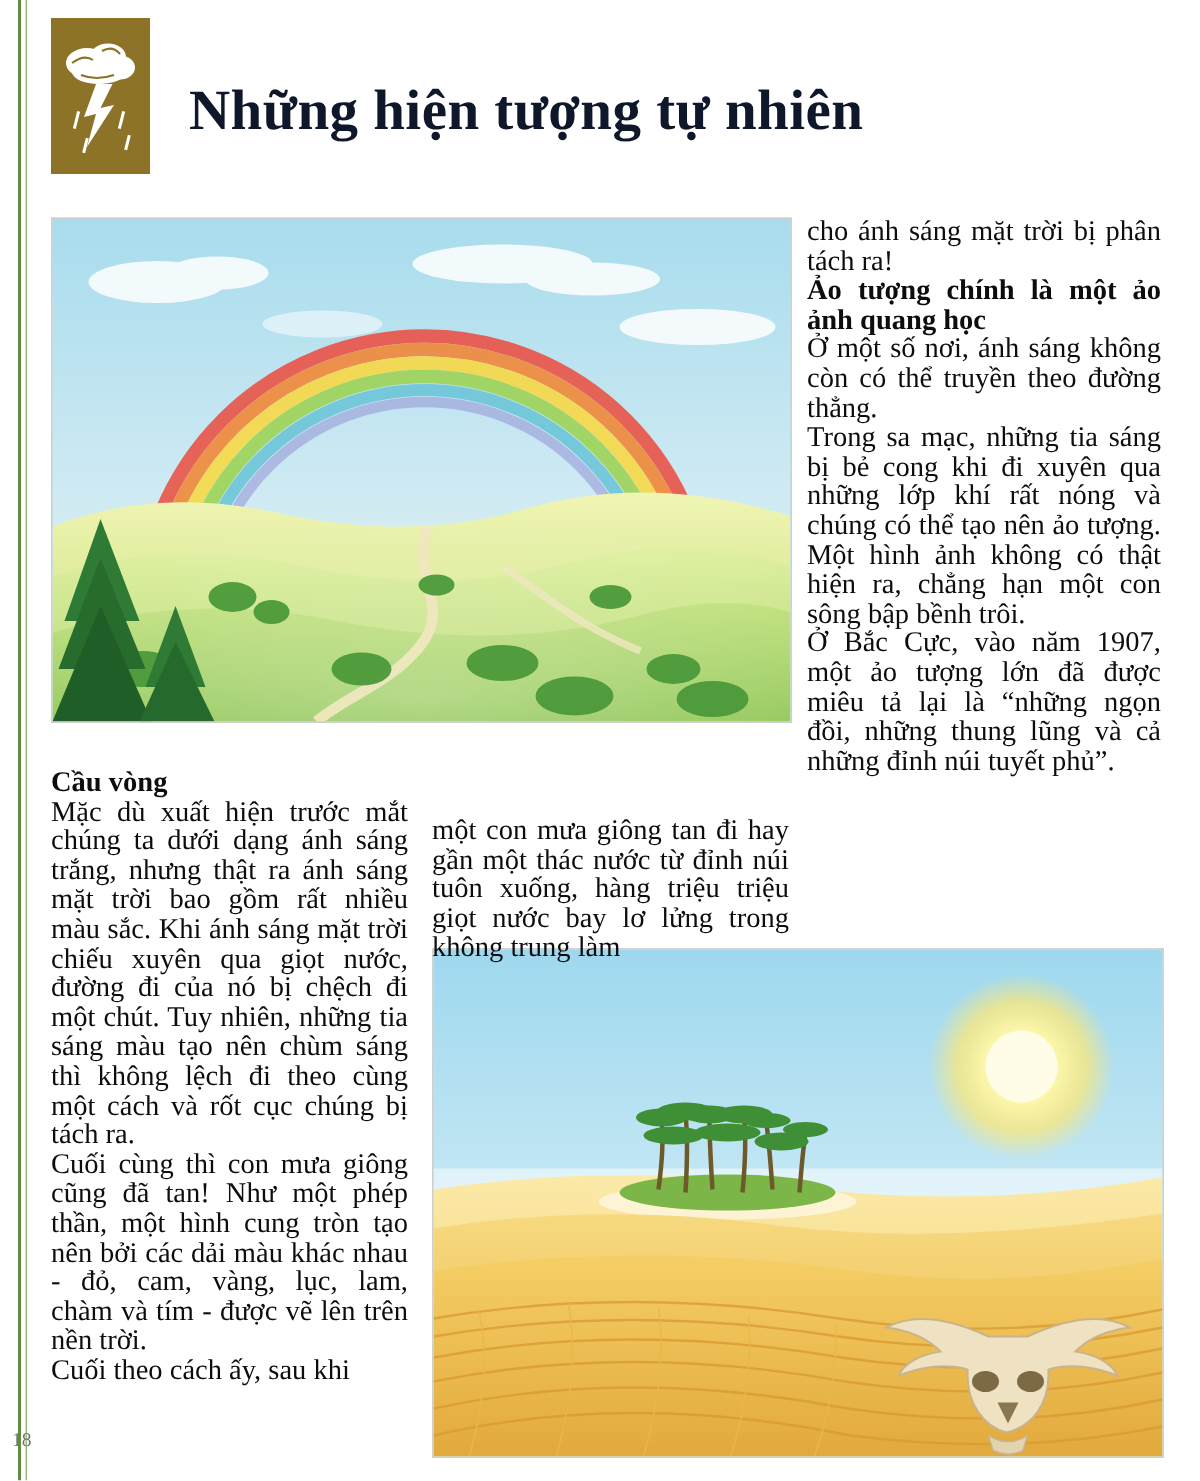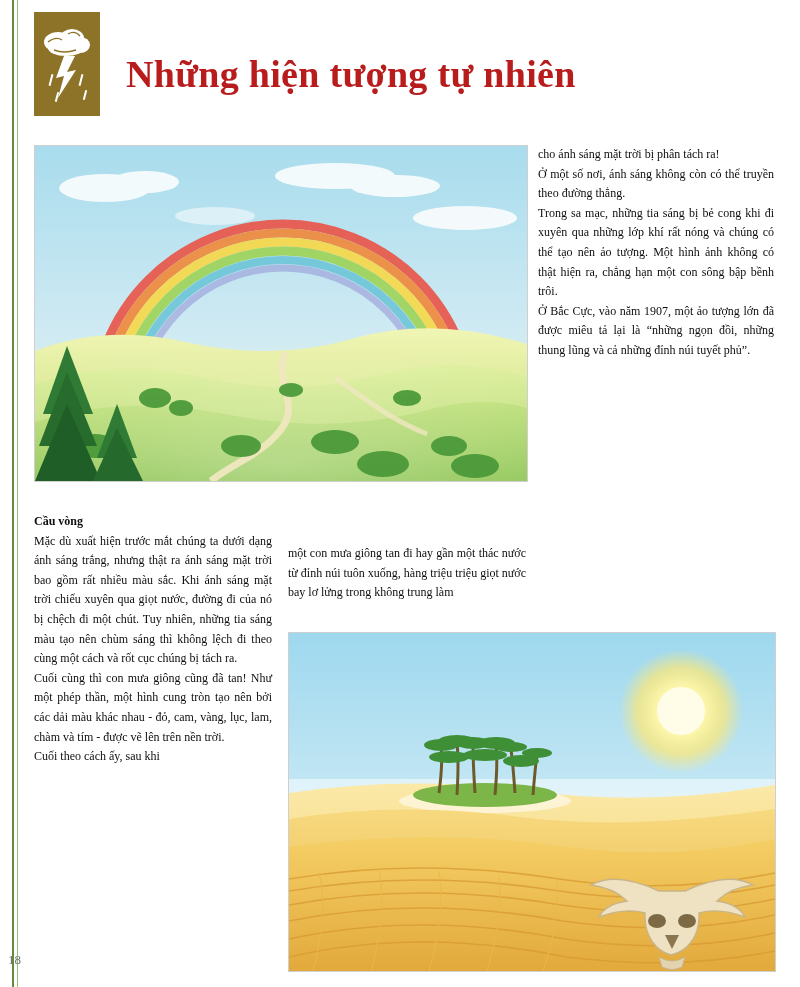--- a/index.html
+++ b/index.html
@@ -57,21 +57,21 @@
   }
   .chapter-icon svg { display: block; }
 
   .page-title {
     position: absolute;
     left: 96px;
     top: 44px;
     font-family: "Liberation Serif", serif;
     font-size: 38px;
     font-weight: bold;
-    color: #b91c1c;
+    color: #0f172a;
     letter-spacing: 0.3px;
     white-space: nowrap;
   }
 
   
   .fig-rainbow {
     position: absolute;
     left: 34px;
     top: 145px;
     width: 492px;
@@ -90,21 +90,21 @@
     height: 338px;
     border: 1px solid #cfcfcf;
     overflow: hidden;
     background: #bfe7f5;
   }
 
   
   .col {
     position: absolute;
     font-family: "Liberation Serif", serif;
-    font-size: 12px;
+    font-size: 19px;
     line-height: 19.6px;
     color: #0d0d0d;
     text-align: justify;
     text-justify: inter-word;
   }
   .col p { margin: 0; }
   .col .subhead {
     font-weight: bold;
     margin: 0;
   }
@@ -335,20 +335,21 @@
         <ellipse cx="38" cy="40" rx="9" ry="7" fill="#7d6a45"></ellipse>
         <ellipse cx="68" cy="40" rx="9" ry="7" fill="#7d6a45"></ellipse>
         <path d="M46 54 L53 68 L60 54 Z" fill="#8a7750"></path>
         <path d="M40 76 q13 8 26 0 l-3 10 q-10 5 -20 0 Z" fill="#e3d4b0" stroke="#c9b489" stroke-width="1"></path>
       </g>
     </svg>
   </div>
 
   <div class="col" id="col-right-top">
     <p>cho ánh sáng mặt trời bị phân tách ra!</p>
+    <p class="subhead">Ảo tượng chính là một ảo ảnh quang học</p>
     <p>Ở một số nơi, ánh sáng không còn có thể truyền theo đường thẳng.</p>
     <p>Trong sa mạc, những tia sáng bị bẻ cong khi đi xuyên qua những lớp khí rất nóng và chúng có thể tạo nên ảo tượng. Một hình ảnh không có thật hiện ra, chẳng hạn một con sông bập bềnh trôi.</p>
     <p>Ở Bắc Cực, vào năm 1907, một ảo tượng lớn đã được miêu tả lại là “những ngọn đồi, những thung lũng và cả những đỉnh núi tuyết phủ”.</p>
   </div>
 
   <div class="col" id="col-left-bottom">
     <p class="subhead">Cầu vòng</p>
     <p>Mặc dù xuất hiện trước mắt chúng ta dưới dạng ánh sáng trắng, nhưng thật ra ánh sáng mặt trời bao gồm rất nhiều màu sắc. Khi ánh sáng mặt trời chiếu xuyên qua giọt nước, đường đi của nó bị chệch đi một chút. Tuy nhiên, những tia sáng màu tạo nên chùm sáng thì không lệch đi theo cùng một cách và rốt cục chúng bị tách ra.</p>
     <p>Cuối cùng thì con mưa giông cũng đã tan! Như một phép thần, một hình cung tròn tạo nên bởi các dải màu khác nhau - đỏ, cam, vàng, lục, lam, chàm và tím - được vẽ lên trên nền trời.</p>
     <p>Cuối theo cách ấy, sau khi</p>

